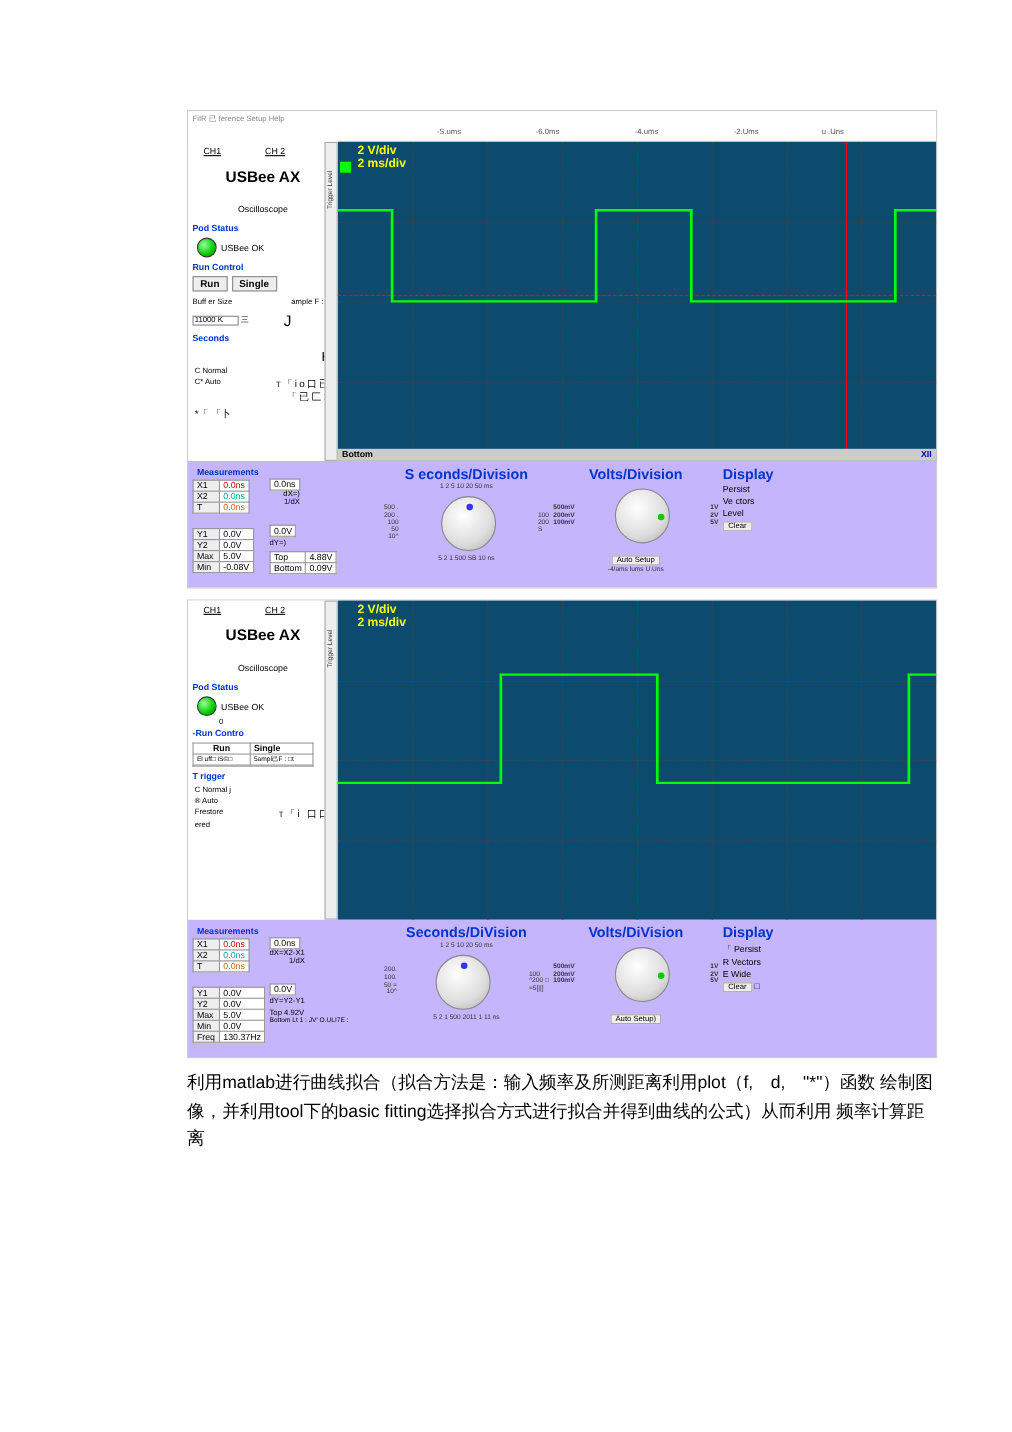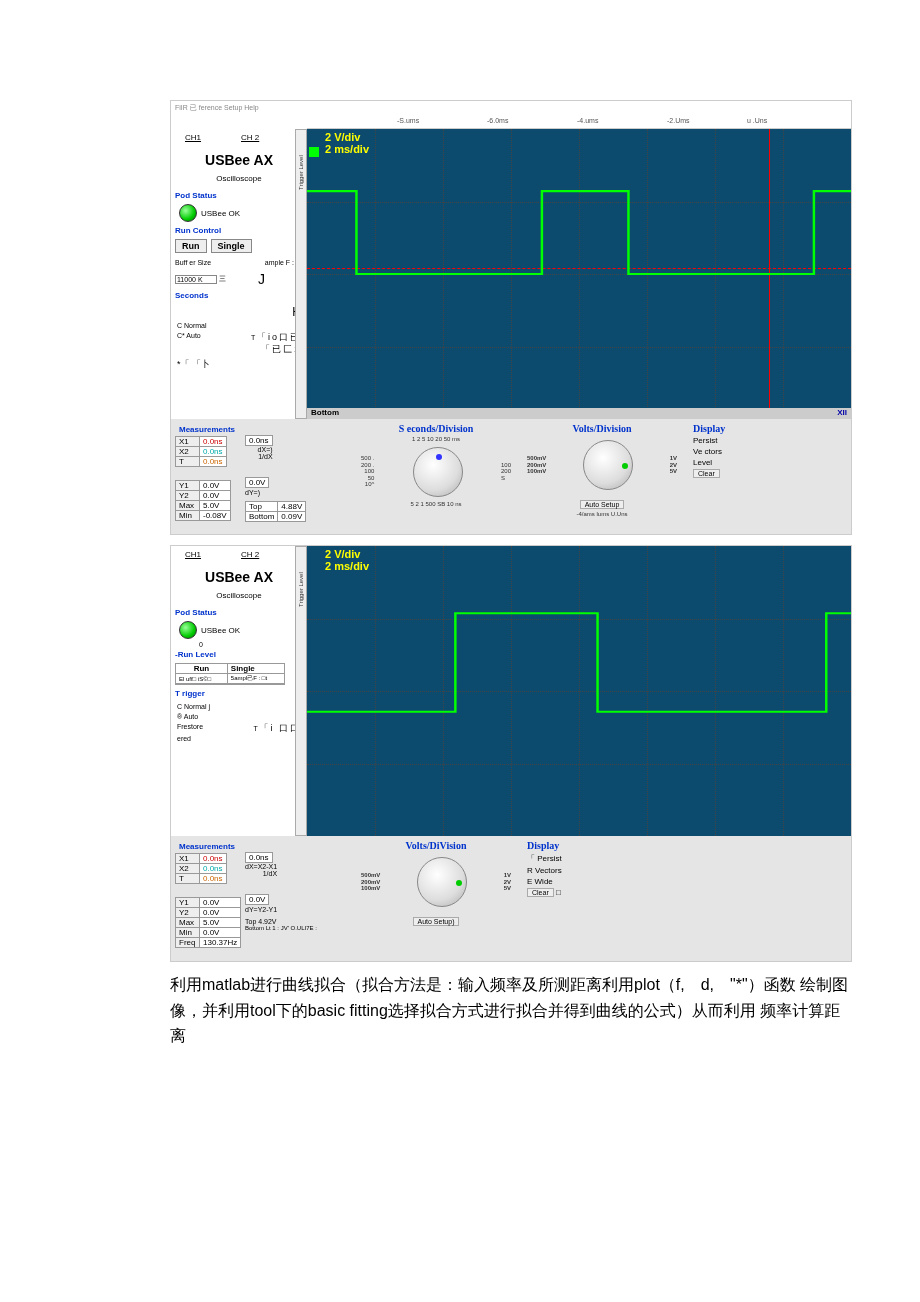--- a/index.html
+++ b/index.html
@@ -8,49 +8,49 @@
 .scope-app { border: 1px solid #ccc; background: #fff; margin-bottom: 10px; position: relative; }
 .menu-bar { font-size: 7px; color: #888; padding: 2px 4px; }
 .time-ruler { height: 14px; background: #fff; position: relative; font-size: 7px; color: #555; border-bottom: 1px solid #ccc; margin-left: 136px; }
 .time-ruler span { position: absolute; top: 2px; }
 .main-area { display: flex; }
 .left-panel { width: 136px; background: #fff; font-size: 8px; }
 .ch-row { display: flex; gap: 40px; padding: 4px 14px; font-size: 8px; }
 .ch-row span { text-decoration: underline; }
 .logo-area { text-align: center; padding: 6px 2px; }
 .logo-title { font-size: 14px; font-weight: bold; }
-.logo-sub { font-size: 8px; margin-top: 6px; }
+.logo-sub { font-size: 8px; margin-top: 18px; }
 .section-hdr { color: #0033cc; font-weight: bold; font-size: 8px; padding: 2px 4px; }
 .pod-row { display: flex; align-items: center; gap: 4px; padding: 2px 8px; }
 .led { width: 18px; height: 18px; border-radius: 50%; background: radial-gradient(circle at 35% 35%, #9f9, #0c0 60%, #060); border: 1px solid #333; }
 .run-row { display: flex; gap: 4px; padding: 2px 4px; font-size: 9px; font-weight: bold; }
 .run-btn { border: 1px solid #888; padding: 1px 6px; background: #eee; }
 .buf-row { display: flex; gap: 2px; padding: 2px 4px; font-size: 7px; align-items: center; }
 .buf-input { border: 1px solid #888; width: 42px; font-size: 7px; padding: 0 1px; }
 .trig-opts { padding: 2px 6px; font-size: 7px; line-height: 1.4; }
 .trig-icons { display: inline-block; font-size: 9px; letter-spacing: 2px; }
 .scope-screen { flex: 1; background: #0c4a6e; position: relative; height: 290px; }
 .trigger-bar { position: absolute; left: -12px; top: 0; bottom: 0; width: 12px; background: #eee; border: 1px solid #aaa; }
 .trigger-text { font-size: 6px; transform: rotate(-90deg); transform-origin: left top; position: absolute; top: 60px; left: 2px; white-space: nowrap; color: #333; }
 .scale-label { position: absolute; top: 2px; left: 18px; color: #ff0; font-size: 11px; font-weight: bold; z-index: 5; }
 .green-sq { position: absolute; left: 2px; top: 18px; width: 10px; height: 10px; background: #0f0; }
 .grid-v { position: absolute; top: 0; bottom: 0; border-left: 1px dotted #444; }
 .grid-h { position: absolute; left: 0; right: 0; border-top: 1px dotted #444; }
 .cursor-red { position: absolute; top: 0; bottom: 0; border-left: 1px solid #f00; }
 .cursor-h-red { position: absolute; left: 0; right: 0; border-top: 1px dashed #f00; }
 .wave { position: absolute; stroke: #0f0; stroke-width: 2; fill: none; }
 .cursors-bar { position: absolute; bottom: 0; left: 0; right: 0; height: 11px; background: #ccc; font-size: 8px; font-weight: bold; padding-left: 4px; color: #000; }
-.bottom-panel { display: flex; padding: 4px; gap: 16px; font-size: 8px; background: #e5e5e5; }
+.bottom-panel { display: flex; padding: 4px; gap: 4px; font-size: 8px; background: #c4b5fd; }
 .meas-col { width: 170px; }
 .meas-table { border-collapse: collapse; }
 .meas-table td { border: 1px solid #999; padding: 0 3px; font-size: 8px; background: #fff; }
 .meas-xt td:first-child { background: #eee; width: 24px; }
 .meas-extra { display: inline-block; vertical-align: top; margin-left: 2px; }
 .dial-col { width: 150px; text-align: center; position: relative; }
-.dial-title { color: #0033cc; font-weight: bold; font-size: 10px; margin-bottom: 2px; font-family: Liberation Serif, serif; }
+.dial-title { color: #0033cc; font-weight: bold; font-size: 13px; margin-bottom: 2px; }
 .dial { width: 50px; height: 50px; border-radius: 50%; background: radial-gradient(circle at 40% 35%, #fff, #ddd 60%, #aaa); border: 1px solid #888; margin: 4px auto; position: relative; }
 .dial-dot { position: absolute; width: 6px; height: 6px; border-radius: 50%; }
 .dial-labels { font-size: 6px; color: #333; line-height: 1.1; }
 .disp-col { width: 80px; font-size: 8px; }
 .disp-item { margin: 2px 0; }
 .autosetup { border: 1px solid #aaa; background: #eee; padding: 0 4px; font-size: 7px; }
 .chinese-text { font-size: 16px; line-height: 1.6; margin-top: 8px; color: #000; }
 </style>
 </head>
 <body>
@@ -268,21 +268,21 @@
       <div class="logo-area">
         <div class="logo-title">USBee AX</div>
         <div class="logo-sub">Oscilloscope</div>
       </div>
       <div class="section-hdr">Pod Status</div>
       <div class="pod-row">
         <div class="led"></div>
         <span>USBee OK</span>
       </div>
       <div style="padding-left:28px;font-size:7px">0</div>
-      <div class="section-hdr">-Run Level</div>
+      <div class="section-hdr">-Run Contro</div>
       <table class="meas-table" style="margin:2px 4px;width:110px">
         <tbody>
               <tr>
                 <td style="font-weight:bold;text-align:center">Run</td>
                 <td style="font-weight:bold">Single</td>
               </tr>
         <tr>
                 <td style="font-size:6px">El uff□ iS©□</td>
                 <td style="font-size:6px">5ampl己F :  □t</td>
               </tr>
@@ -386,20 +386,37 @@
                   <td>0.0V</td>
                 </tr>
               </tbody>
             </table><span style="font-size:7px">dY=Y2-Y1</span>
         <div style="height:4px"></div>
         <div style="font-size:7px"><span>Top</span> <span>4.92V</span></div>
         <div style="font-size:6px"><span>Bottom</span> <span>Lt 1 : JV'  O.ULI7E :</span></div>
       </div>
     </div>
 
+    <div class="dial-col">
+      <div class="dial-title">Seconds/DiVision</div>
+      <div class="dial-labels">1 2 5 10 20 50 ms</div>
+      <div style="display:flex;align-items:center;justify-content:center;gap:2px">
+        <div class="dial-labels" style="text-align:right;white-space:pre">200.
+100.
+50 =
+10^</div>
+        <div class="dial">
+              <div class="dial-dot" style="background:#33f;top:6px;left:22px"></div>
+            </div>
+        <div class="dial-labels" style="text-align:left;white-space:pre">100
+^200 □
+=5[||]</div>
+      </div>
+      <div class="dial-labels">5 2 1 500 2011 1 11 ns</div>
+    </div>
 
     <div class="dial-col">
       <div class="dial-title">Volts/DiVision</div>
       <div style="display:flex;align-items:center;justify-content:center;gap:4px">
         <div class="dial-labels" style="text-align:right;font-weight:bold">
               <div>500mV</div>
               <div>200mV</div>
               <div>100mV</div>
             </div>
         <div class="dial">

